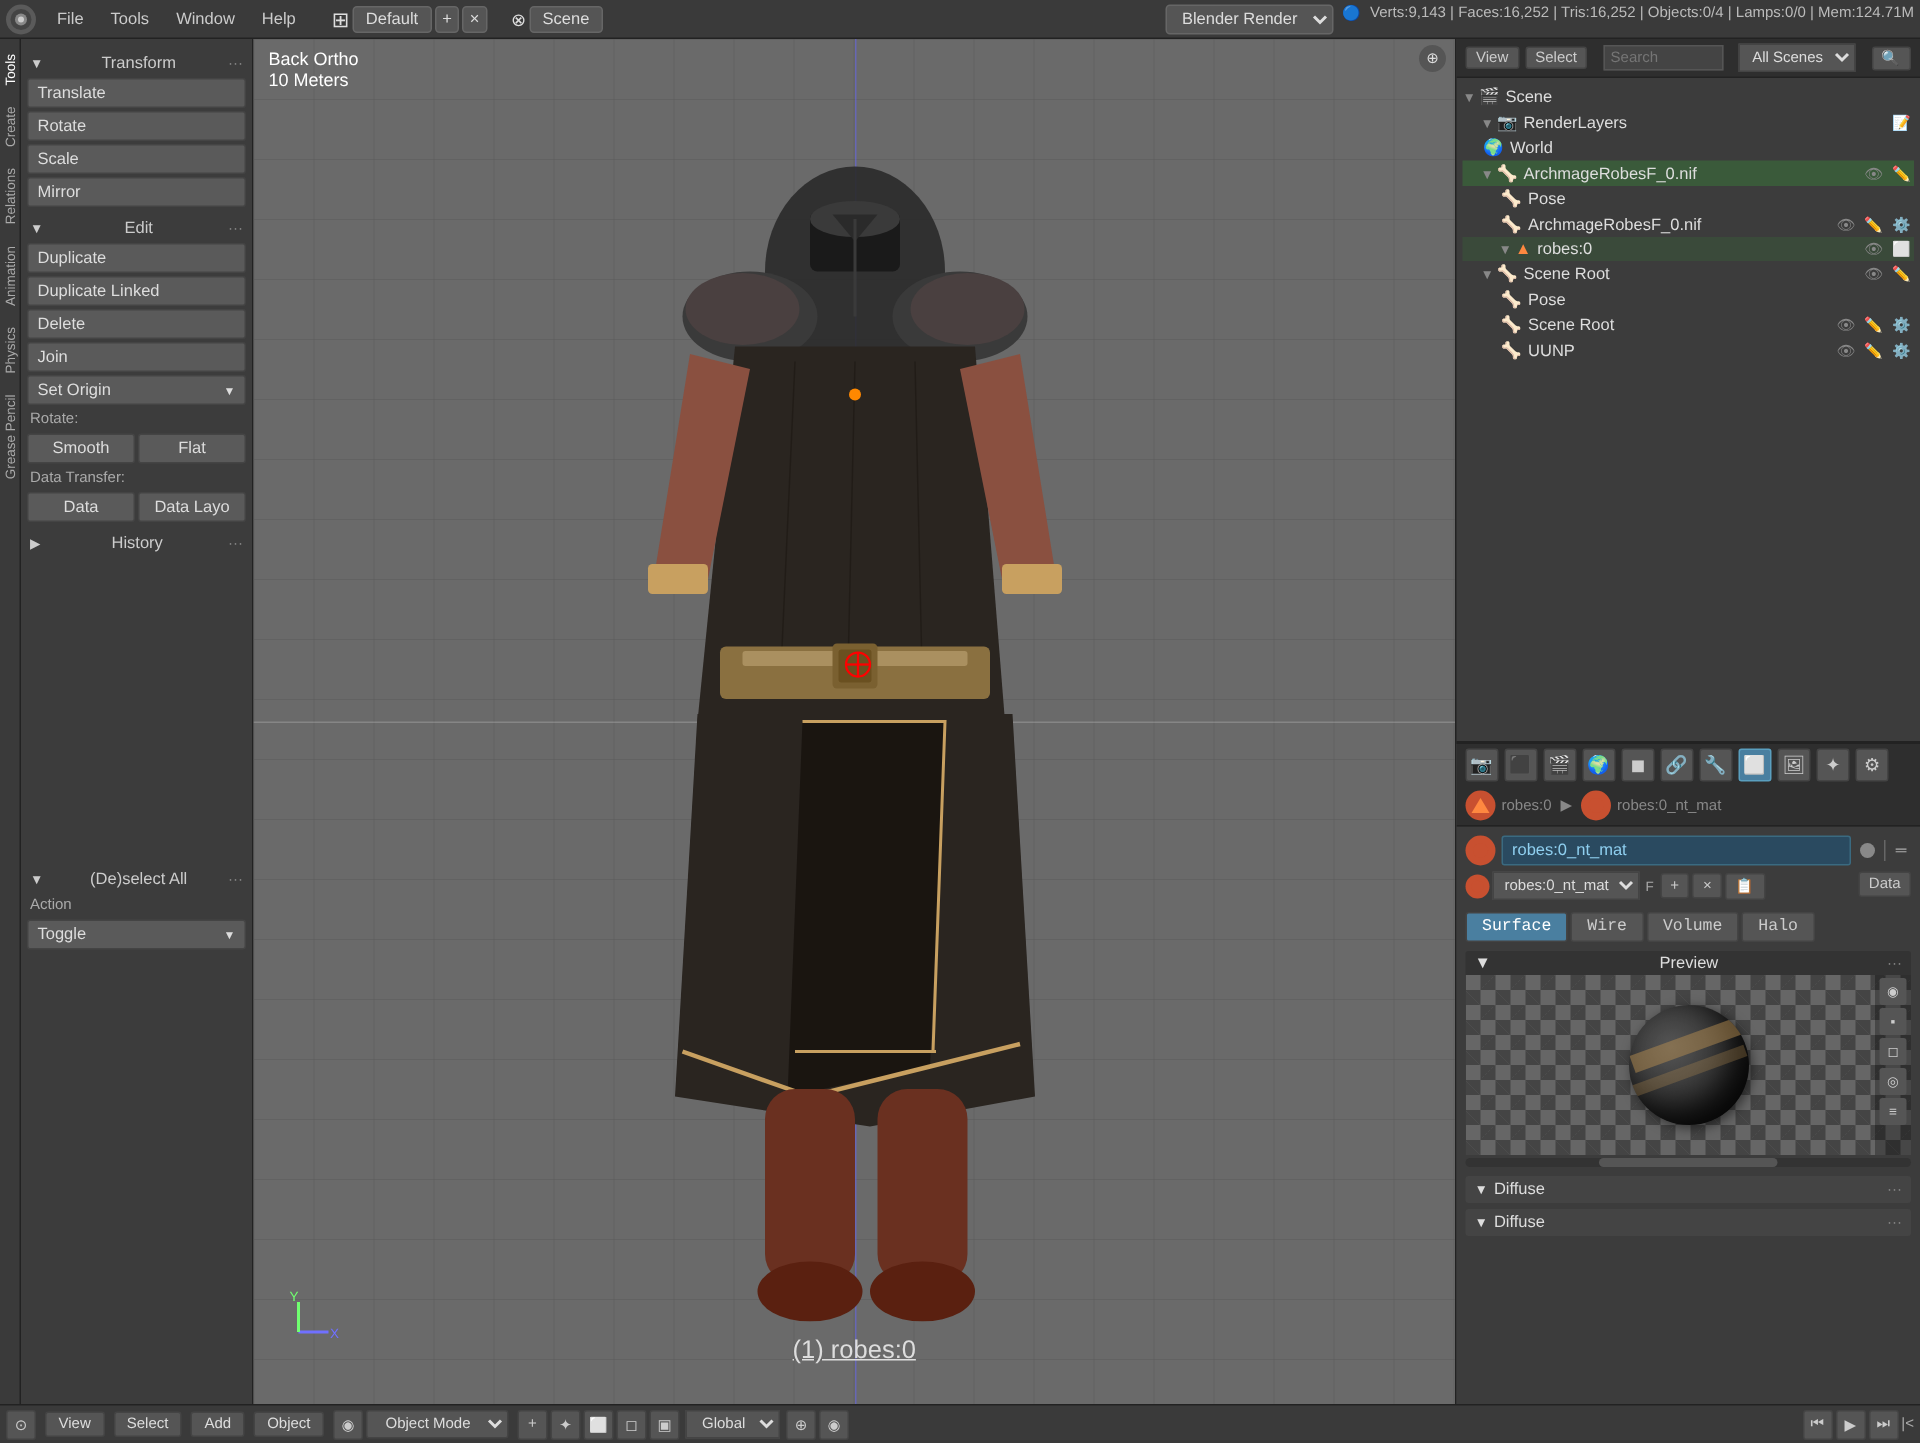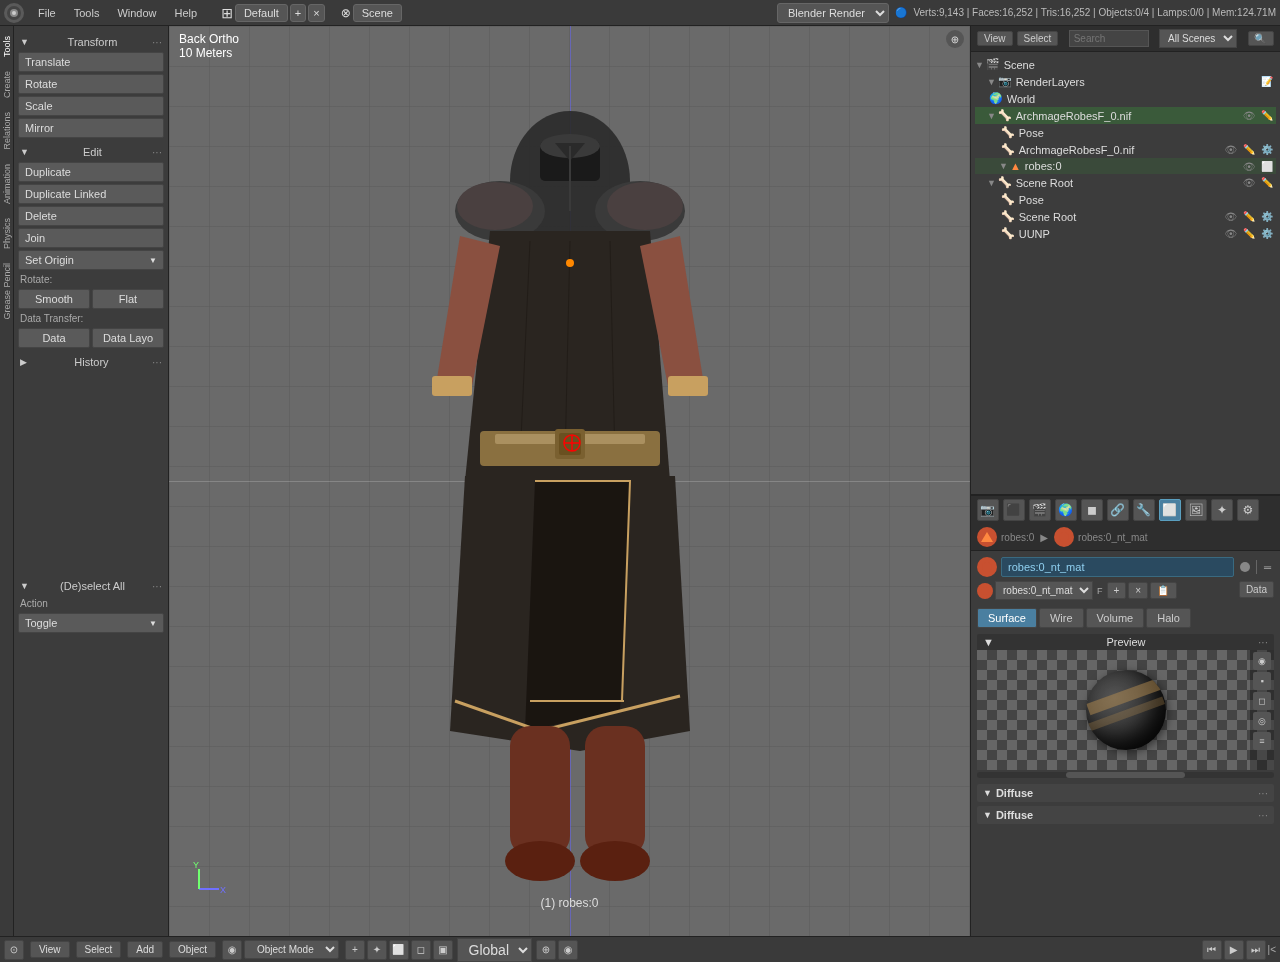--- a/index.html
+++ b/index.html
@@ -58,21 +58,21 @@
       background: #555;
       border: 1px solid #666;
       color: #ddd;
       padding: 2px 8px;
       border-radius: 3px;
       cursor: pointer;
       font-size: 11px;
     }
     .top-bar-right {
       margin-left: auto;
-      display: flex; align-items: center; gap: 6px;
+      display: flex; align-items: flex-start; gap: 6px;
       color: #bbb;
       font-size: 10px;
     }
     .engine-select {
       background: #555;
       border: 1px solid #666;
       color: #ddd;
       padding: 2px 6px;
       border-radius: 3px;
       font-size: 11px;
@@ -223,21 +223,22 @@
       cursor: pointer;
       display: flex; align-items: center; justify-content: center;
       font-size: 10px;
     }
     .viewport-status {
       position: absolute;
       bottom: 26px;
       left: 50%;
       transform: translateX(-50%);
       color: #ddd;
-      font-size: 12px;
+      font-size: 17px;
+      text-decoration: underline;
     }
     .axis-indicator {
       position: absolute;
       bottom: 35px;
       left: 20px;
     }
     .model-placeholder {
       position: absolute;
       top: 50%;
       left: 50%;
@@ -383,20 +384,21 @@
       display: flex; gap: 2px; margin-bottom: 6px;
     }
     .surface-tab {
       background: #555;
       border: 1px solid #444;
       color: #ccc;
       padding: 3px 10px;
       font-size: 11px;
       cursor: pointer;
       border-radius: 2px;
+      font-family: Liberation Mono, monospace;
     }
     .surface-tab.active { background: #4a7fa0; color: #fff; }
     .preview-section {
       margin-bottom: 6px;
     }
     .preview-header {
       display: flex; align-items: center; justify-content: space-between;
       background: #333;
       padding: 2px 6px;
       border-radius: 2px 2px 0 0;
@@ -468,21 +470,21 @@
     .section-header {
       display: flex;
       align-items: center;
       background: #444;
       padding: 3px 6px;
       margin-bottom: 4px;
       border-radius: 2px;
       cursor: pointer;
     }
     .section-header .arrow { margin-right: 4px; font-size: 9px; }
-    .section-header .title { font-size: 11px; color: #ddd; font-weight: bold; }
+    .section-header .title { font-size: 11px; color: #ddd; font-weight: normal; }
     .section-header .dots { margin-left: auto; font-size: 10px; color: #888; }
     .props-field-row {
       display: flex; align-items: center; margin-bottom: 3px; gap: 4px;
     }
     .field-label {
       color: #aaa;
       font-size: 10px;
       width: 60px;
       flex-shrink: 0;
     }
@@ -536,22 +538,21 @@
       padding: 2px 8px;
       font-size: 10px;
       cursor: pointer;
       border-radius: 2px;
     }
     .bottom-select {
       background: #555;
       border: 1px solid #444;
       color: #ddd;
       padding: 2px 6px;
-      font-size: 14px;
-      text-align: right;
+      font-size: 10px;
     }
     .bottom-icon-group {
       display: flex; gap: 2px; align-items: center;
     }
     .bottom-icon-btn {
       width: 20px; height: 20px;
       background: #555;
       border: 1px solid #444;
       border-radius: 2px;
       display: flex; align-items: center; justify-content: center;

